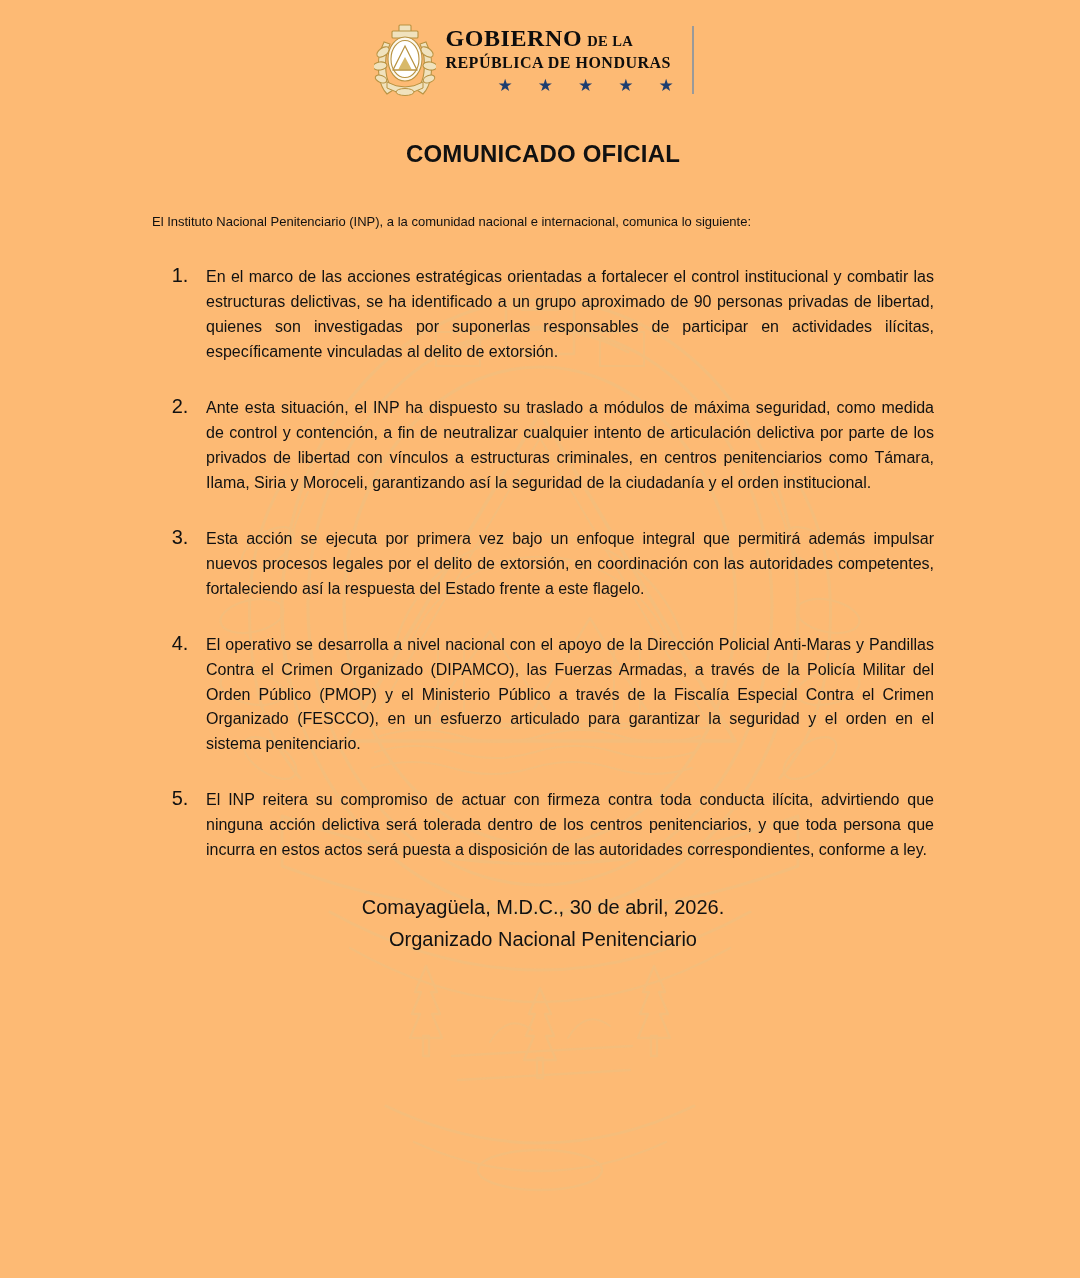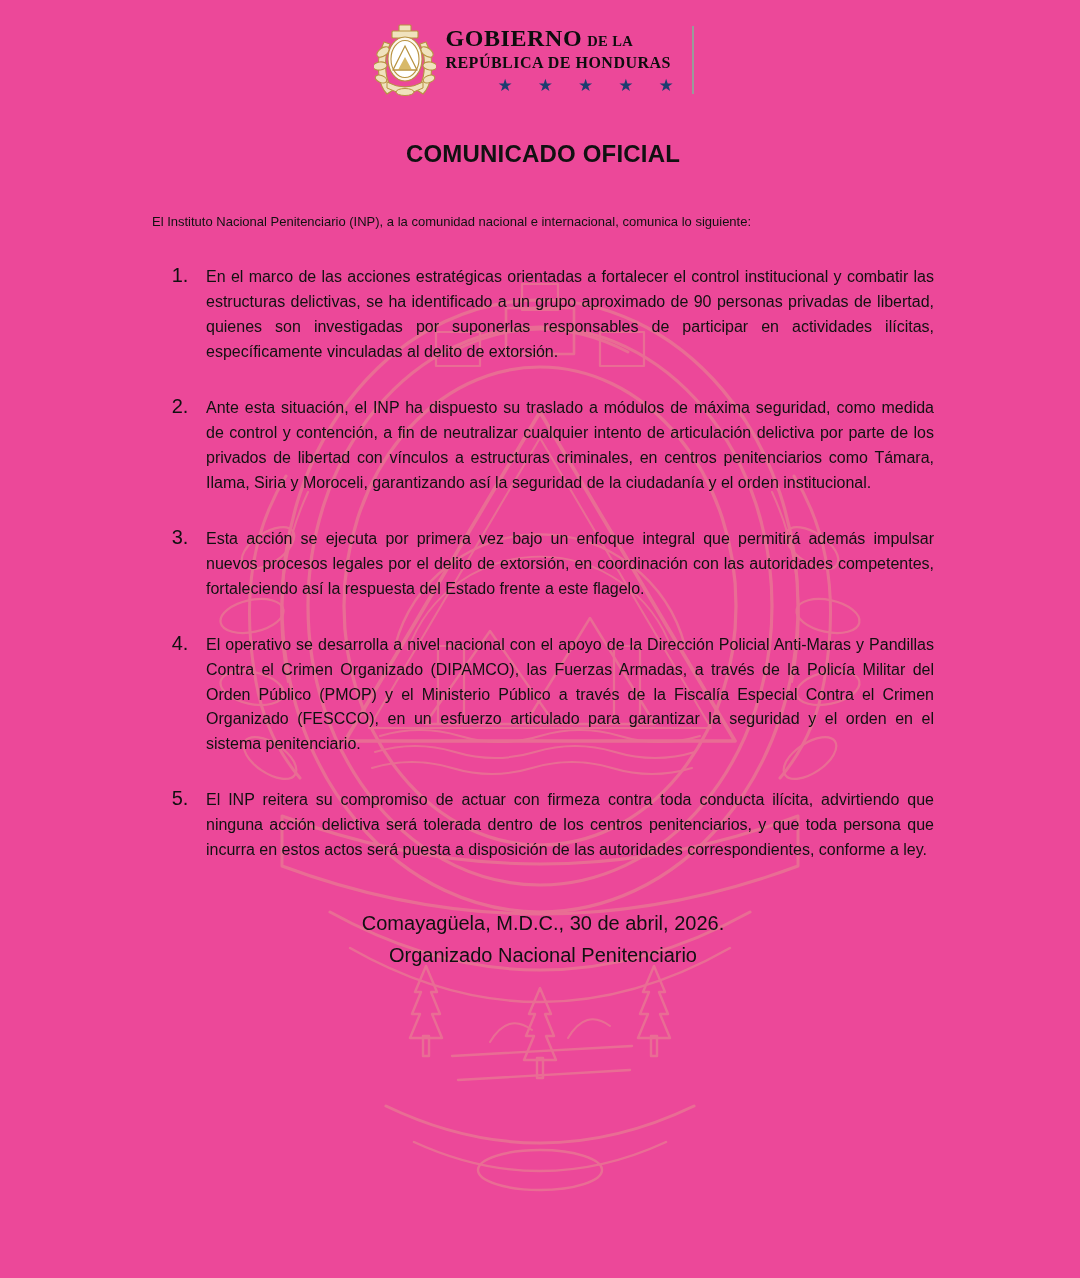--- a/index.html
+++ b/index.html
@@ -9,21 +9,21 @@
     background: #ffffff;
   }
   body {
     font-family: "Liberation Sans", sans-serif;
     color: #111111;
   }
   .page {
     position: relative;
     width: 1080px;
     height: 1278px;
-    background: #ec4899;
+    background: #fdba74;
     overflow: hidden;
     box-sizing: border-box;
   }
 
   
   .watermark {
     position: absolute;
     left: 50%;
     top: 176px;
     transform: translateX(-50%);
@@ -145,21 +145,21 @@
     text-align: justify;
     line-height: 1.56;
     margin-bottom: 26px;
     padding-left: 12px;
     color: #111;
   }
   ol.items > li:last-child { margin-bottom: 0; }
   ol.items > li::marker { font-size: 20px; }
 
   .footer {
-    margin-top: 44px;
+    margin-top: 28px;
     text-align: center;
     font-size: 20px;
     line-height: 1.6;
     color: #111;
   }
   .footer div { white-space: nowrap; }
 </style>
 </head>
 <body>
 

